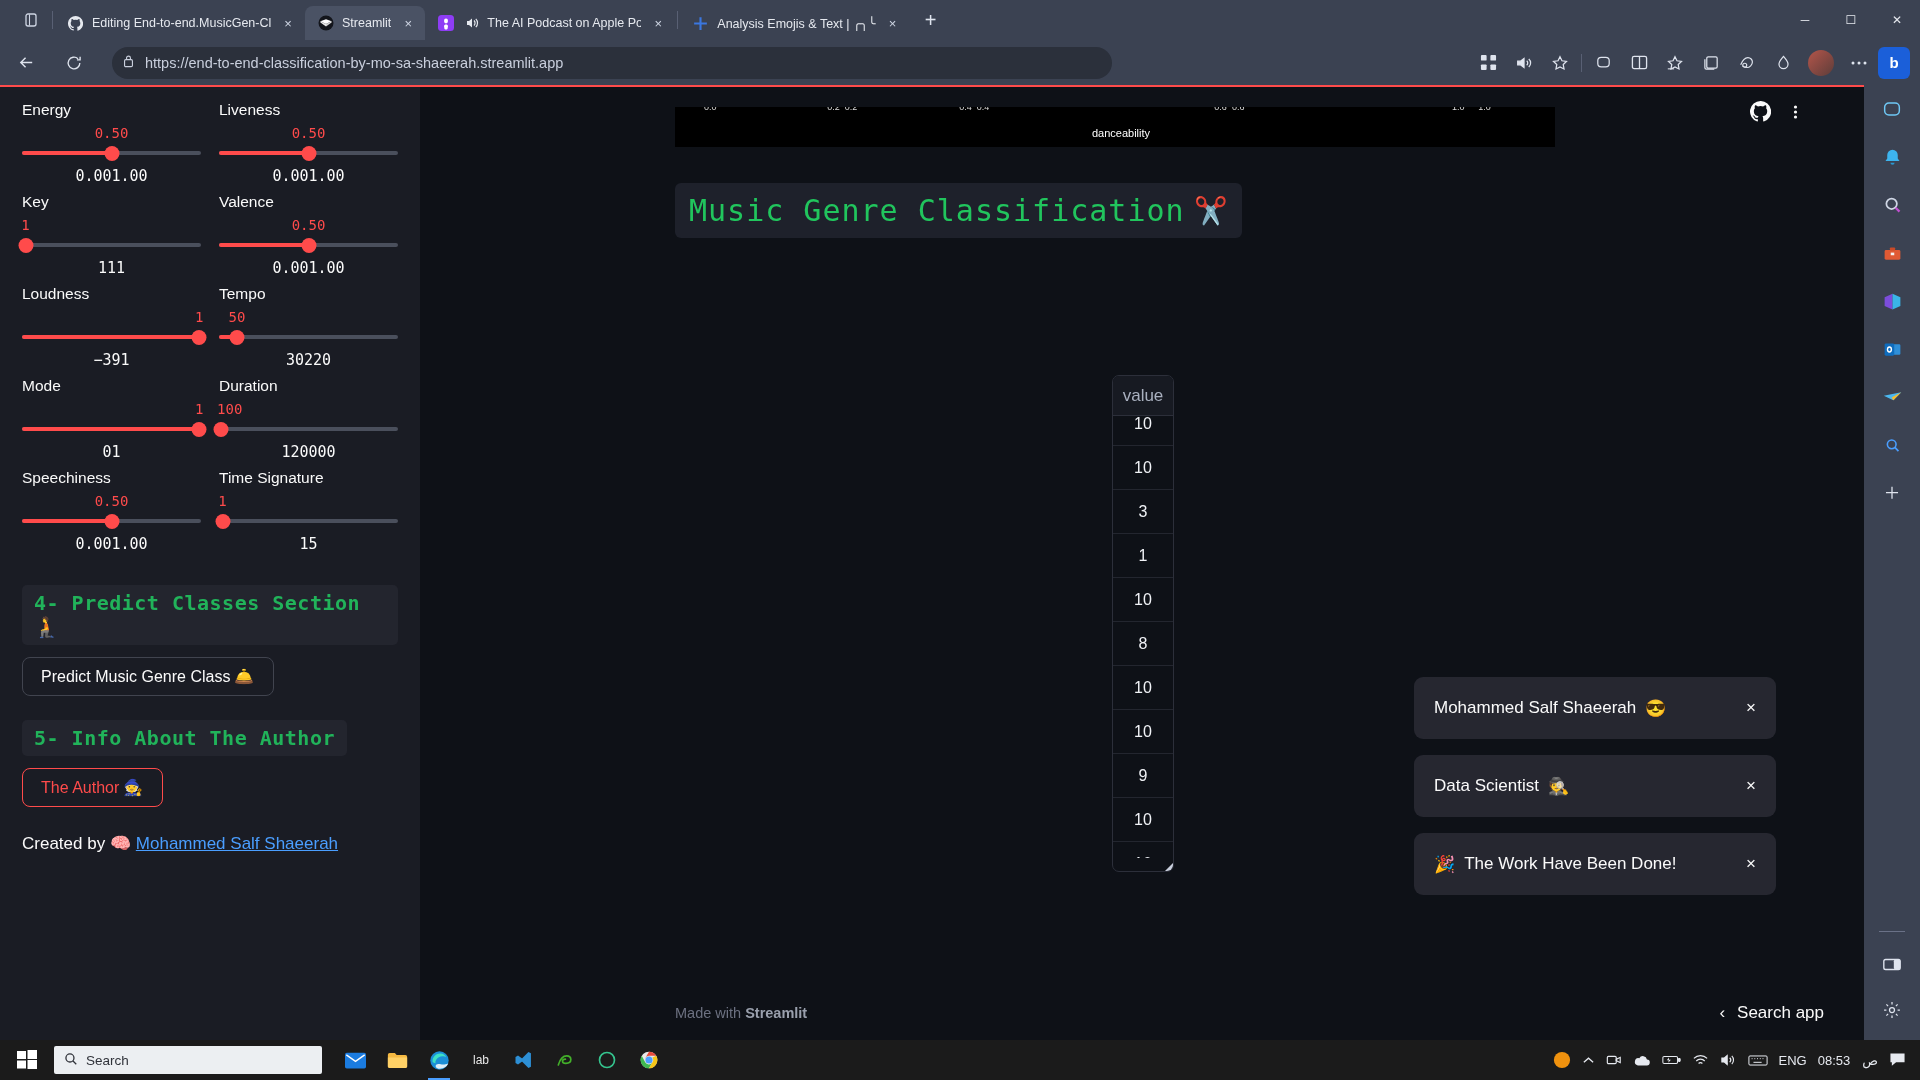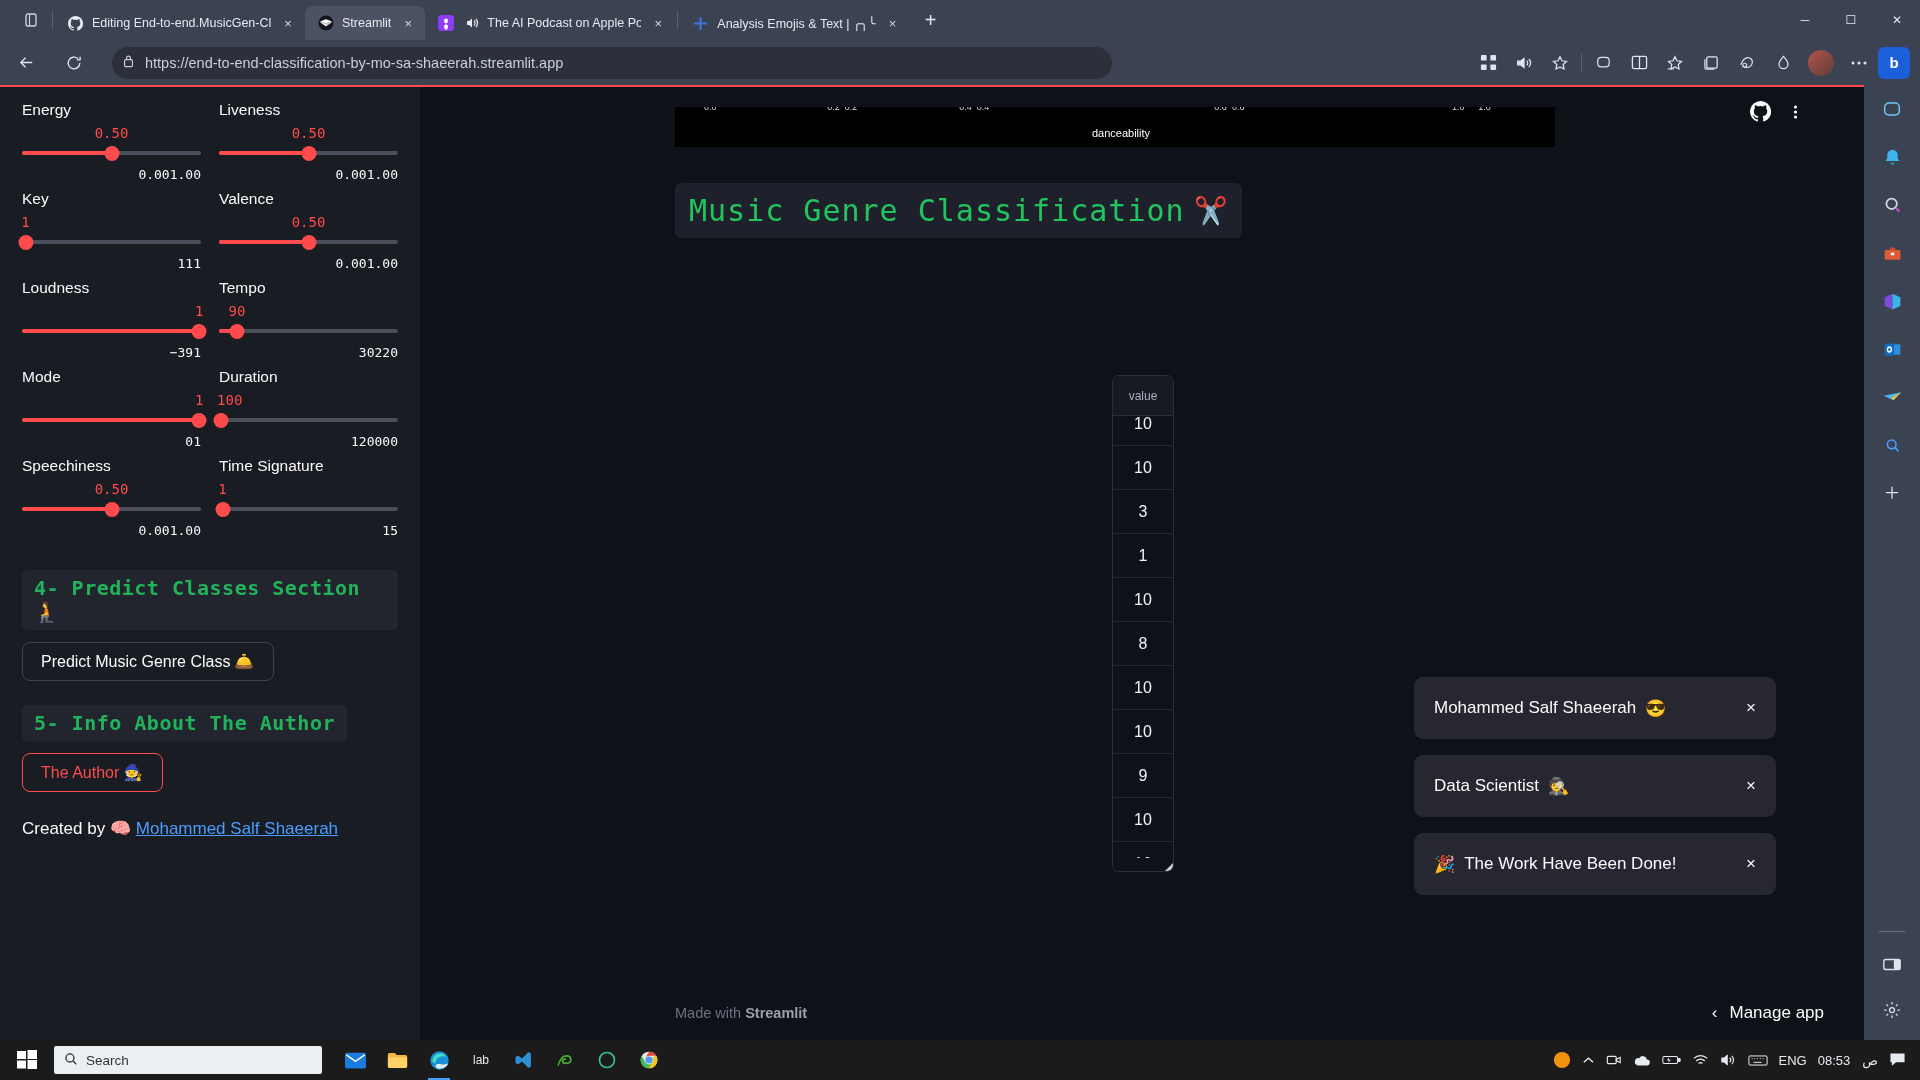--- a/index.html
+++ b/index.html
@@ -66,21 +66,21 @@
   .slider-label { color: #fafafa; font-size: 15.5px; margin-bottom: 6px; }
   .slider-value {
     font-family: "DejaVu Sans Mono", monospace; color: #ff4b4b; font-size: 14px;
     height: 18px; position: relative;
   }
   .slider-value span { position: absolute; transform: translateX(-50%); white-space: nowrap; }
   .track { position: relative; height: 20px; display: flex; align-items: center; }
   .track .rail { position: absolute; left: 0; right: 0; height: 4px; background: #4a4f5c; border-radius: 2px; }
   .track .fill { position: absolute; left: 0; height: 4px; background: #ff4b4b; border-radius: 2px; }
   .track .thumb { position: absolute; width: 15px; height: 15px; border-radius: 50%; background: #ff4b4b; transform: translateX(-50%); }
-  .minmax { display: flex; justify-content: flex-end; font-family: "DejaVu Sans Mono", monospace; color: #fafafa; font-size: 13px; margin-top: 4px; }
+  .minmax { display: flex; justify-content: center; font-family: "DejaVu Sans Mono", monospace; color: #fafafa; font-size: 15px; margin-top: 4px; }
 
   .code-header {
     background: #23252e; border-radius: 5px; padding: 6px 12px; margin: 24px 0 12px 0;
     font-family: "DejaVu Sans Mono", monospace; font-size: 20px; color: #21b35a; display: inline-block;
     letter-spacing: 0.5px;
     font-weight: bold;
   }
   .st-button {
     border: 1px solid #41444f; background: transparent; color: #fafafa;
     border-radius: 8px; padding: 9px 18px; font-size: 16px;
@@ -110,21 +110,21 @@
   }
   .title-banner .emoji { font-size: 27px; }
 
   .dataframe {
     position: absolute; left: 692px; top: 288px; width: 62px; height: 497px;
     border: 1px solid #2c2f3a; border-radius: 7px; background: #0e1117; overflow: hidden;
   }
   .dataframe .dfhead {
     height: 40px; background: #171a22; border-bottom: 1px solid #2c2f3a;
     display: flex; align-items: center; justify-content: center;
-    color: #a9b0bf; font-size: 12px;
+    color: #a9b0bf; font-size: 17px;
   }
   .dataframe .dfrow {
     height: 44px; border-bottom: 1px solid #23262f; display: flex; align-items: center;
     justify-content: center; color: #f0f2f6; font-size: 16px;
   }
   .dataframe .dfbody { height: 456px; overflow: hidden; margin-top: -14px; }
   .df-resize { position: absolute; right: 0; bottom: 0; width: 0; height: 0;
     border-left: 8px solid transparent; border-bottom: 8px solid #c9cfdd; }
 
   .toasts { position: absolute; right: 88px; bottom: 145px; display: flex; flex-direction: column; gap: 16px; width: 362px; }
@@ -419,21 +419,21 @@
               <div class="thumb" style="left:99%"></div>
             </div>
             <div class="minmax">
               <span>−39</span>
               <span>1</span>
             </div>
           </div>
           <div class="slider-wrap">
             <div class="slider-label">Tempo</div>
             <div class="slider-value">
-                <span style="left:10%">90</span>
+                <span style="left:10%">50</span>
               </div>
             <div class="track">
               <div class="rail"></div>
               <div class="fill" style="width:10%"></div>
               <div class="thumb" style="left:10%"></div>
             </div>
             <div class="minmax">
               <span>30</span>
               <span>220</span>
             </div>
@@ -602,21 +602,21 @@
           </div>
         </div>
 
         <div class="footer">
           <span class="made">
             <span>Made with</span>
             <b>Streamlit</b>
           </span>
           <span class="manage">
             <span>‹</span>
-            <span>Manage app</span>
+            <span>Search app</span>
           </span>
         </div>
       </div>
     </div>
 
     <div class="edge-rail">
       <div class="rail-icon">
         <svg width="22" height="22" viewBox="0 0 24 24">
             <path d="M4 10c0-2.6 2-4.5 4.6-4.5h6.8C18 5.5 20 7.4 20 10v4c0 2.6-2 4.5-4.6 4.5H8.6C6 18.5 4 16.6 4 14z" fill="none" stroke="#6fc8f5" stroke-width="1.6"></path>
           </svg>

